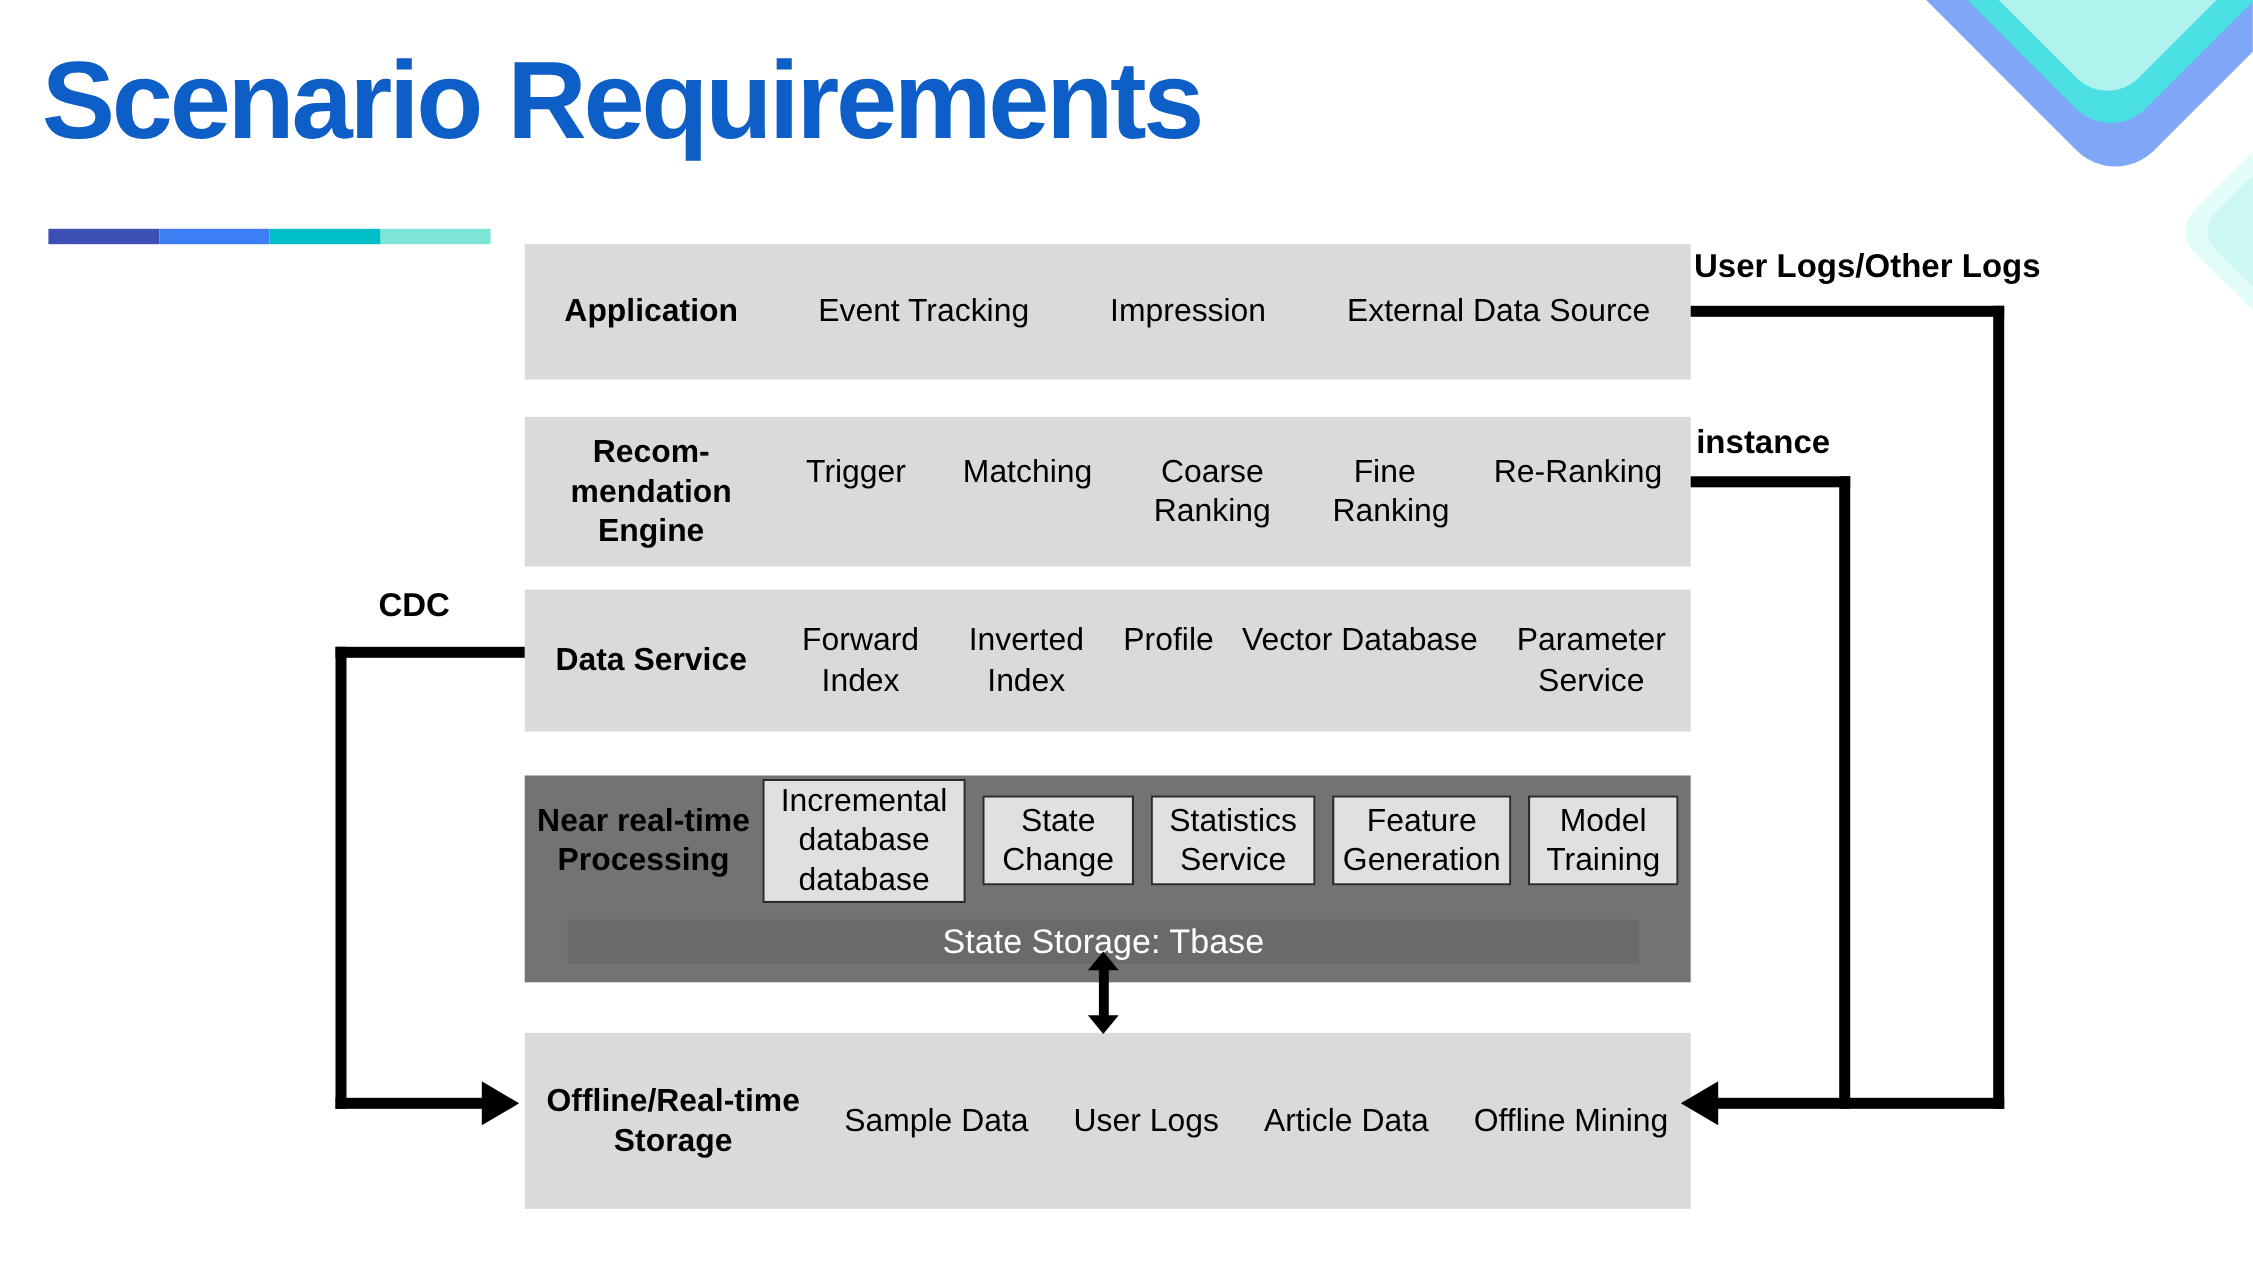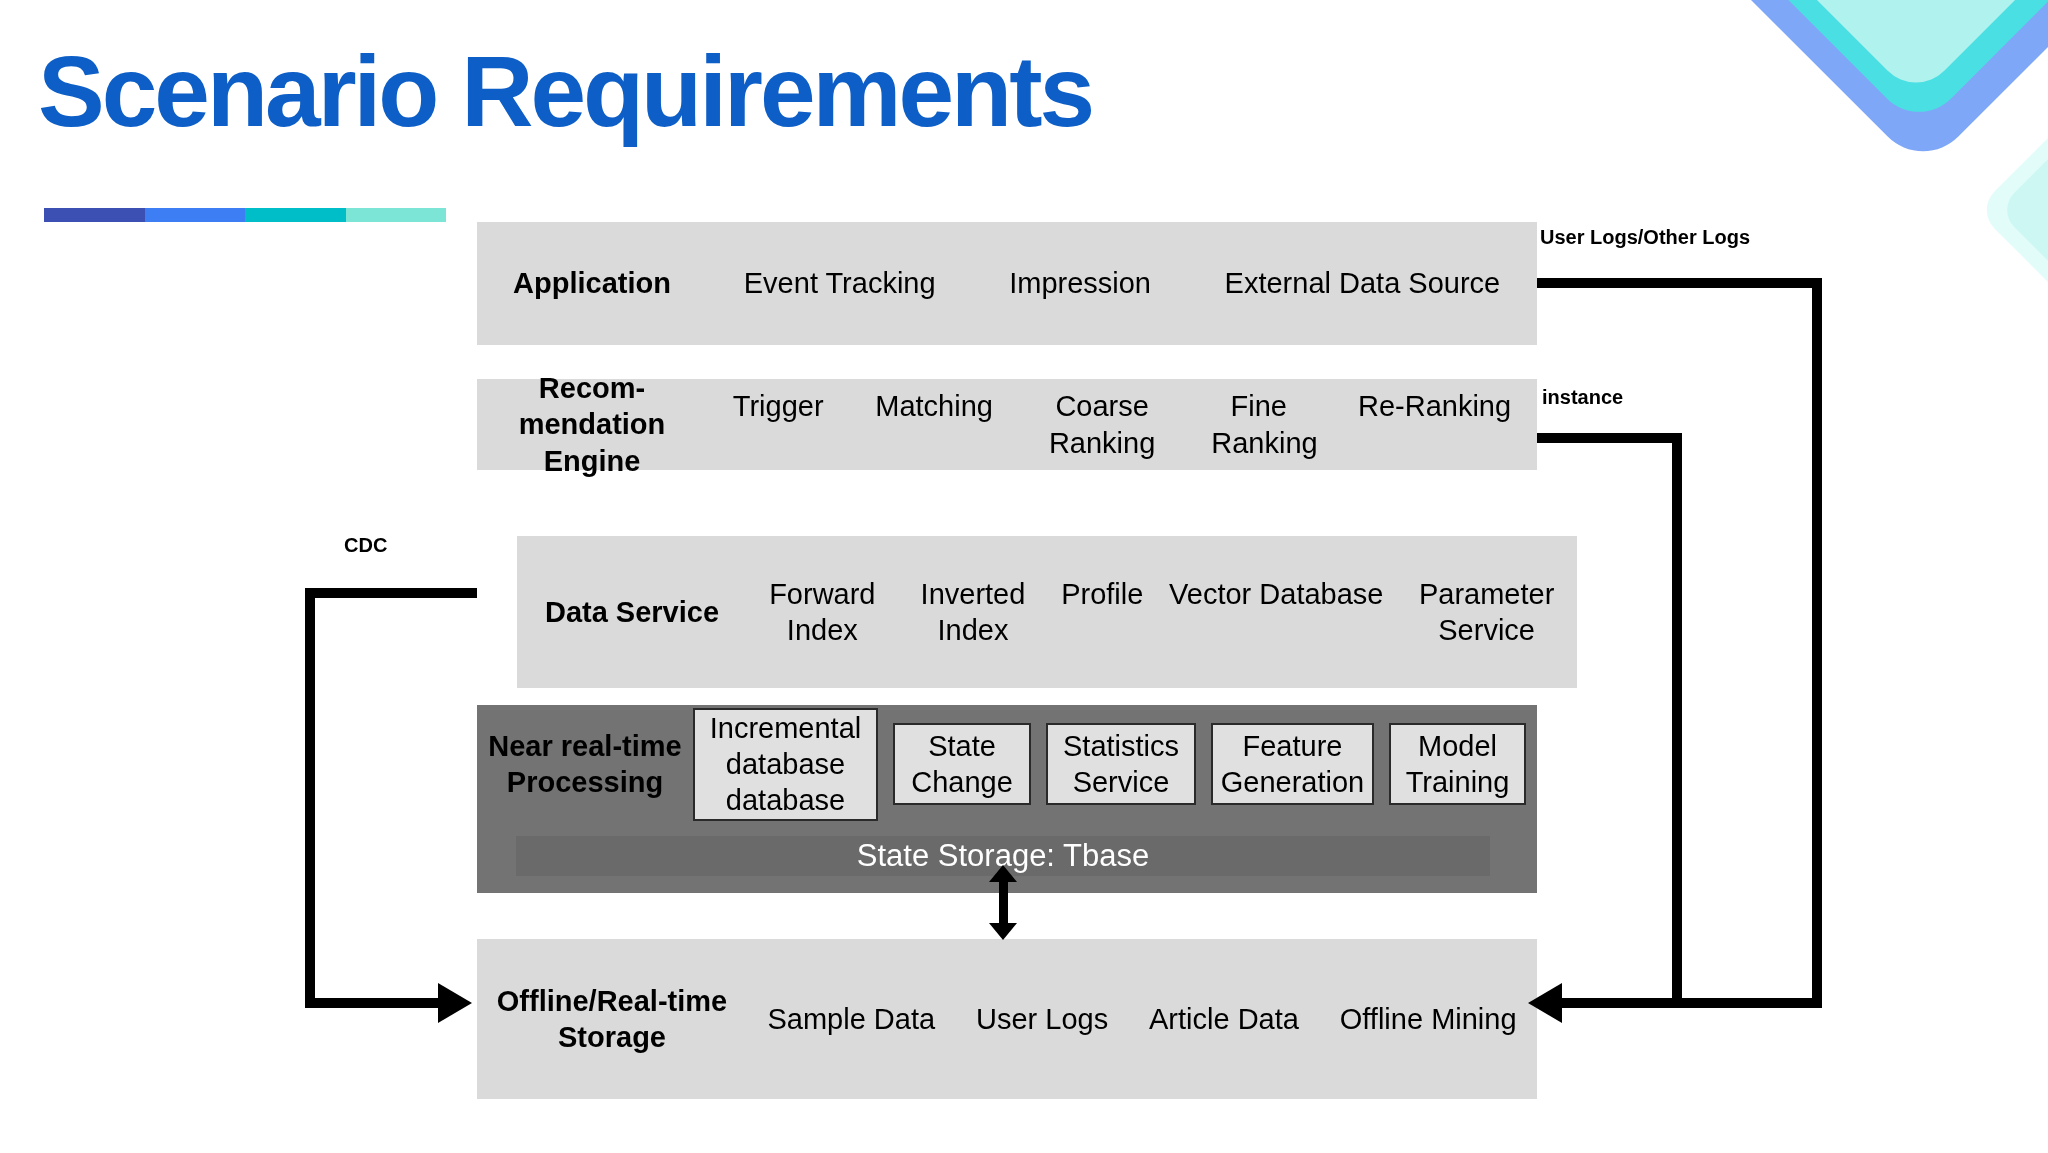--- a/index.html
+++ b/index.html
@@ -45,21 +45,21 @@
     display:flex; align-items:center; justify-content:center;
   }
   
   .seg { position:absolute; background:#000; }
   .tri { position:absolute; width:0; height:0; }
   .tri-left  { border-top:20px solid transparent; border-bottom:20px solid transparent; border-right:34px solid #000; }
   .tri-right { border-top:20px solid transparent; border-bottom:20px solid transparent; border-left:34px solid #000; }
   .tri-up    { border-left:14px solid transparent; border-right:14px solid transparent; border-bottom:17px solid #000; }
   .tri-down  { border-left:14px solid transparent; border-right:14px solid transparent; border-top:17px solid #000; }
   
-  .side-label { position:absolute; font-size:20px; font-weight:bold; white-space:nowrap; }
+  .side-label { position:absolute; font-size:30px; font-weight:bold; white-space:nowrap; }
 </style>
 </head>
 <body>
 
 <div class="slide">
 
   <div class="deco" style="left: 1643px; top: -504px; width: 560px; height: 560px; border-radius: 50px; background-color: rgb(127, 167, 247);"></div>
   <div class="deco" style="left: 1674px; top: -461px; width: 490px; height: 490px; border-radius: 45px; background-color: rgb(74, 223, 227);"></div>
   <div class="deco" style="left: 1701px; top: -420px; width: 430px; height: 430px; border-radius: 40px; background-color: rgb(175, 242, 238);"></div>
   <div class="deco" style="left: 2027px; top: 87px; width: 246px; height: 246px; border-radius: 26px; background-color: rgb(226, 252, 250);"></div>
@@ -75,36 +75,36 @@
 
   <div class="row" style="top: 222px; height: 123px; background-color: rgb(218, 218, 218);">
     <div class="row-label">Application</div>
     <div class="row-items">
       <div class="item">Event Tracking</div>
       <div class="item">Impression</div>
       <div class="item">External Data Source</div>
     </div>
   </div>
 
-  <div class="row" style="top: 379px; height: 91px; background-color: rgb(218, 218, 218);">
+  <div class="row" style="top: 379px; height: 136px; background-color: rgb(218, 218, 218);">
     <div class="row-label">
       <span>Recom-</span>
       <span>mendation</span>
       <span>Engine</span>
     </div>
     <div class="row-items">
       <div class="item">Trigger</div>
       <div class="item">Matching</div>
       <div class="item" style="max-width:115px;">Coarse Ranking</div>
       <div class="item" style="max-width:95px;">Fine Ranking</div>
       <div class="item">Re-Ranking</div>
     </div>
   </div>
 
-  <div class="row" style="top: 536px; height: 152px; background-color: rgb(218, 218, 218); margin-left: 40px;">
+  <div class="row" style="top: 536px; height: 129px; background-color: rgb(218, 218, 218);">
     <div class="row-label">Data Service</div>
     <div class="row-items">
       <div class="item" style="max-width:125px;">Forward Index</div>
       <div class="item" style="max-width:125px;">Inverted Index</div>
       <div class="item">Profile</div>
       <div class="item" style="white-space:nowrap;">Vector Database</div>
       <div class="item" style="max-width:155px;">Parameter Service</div>
     </div>
   </div>
 

